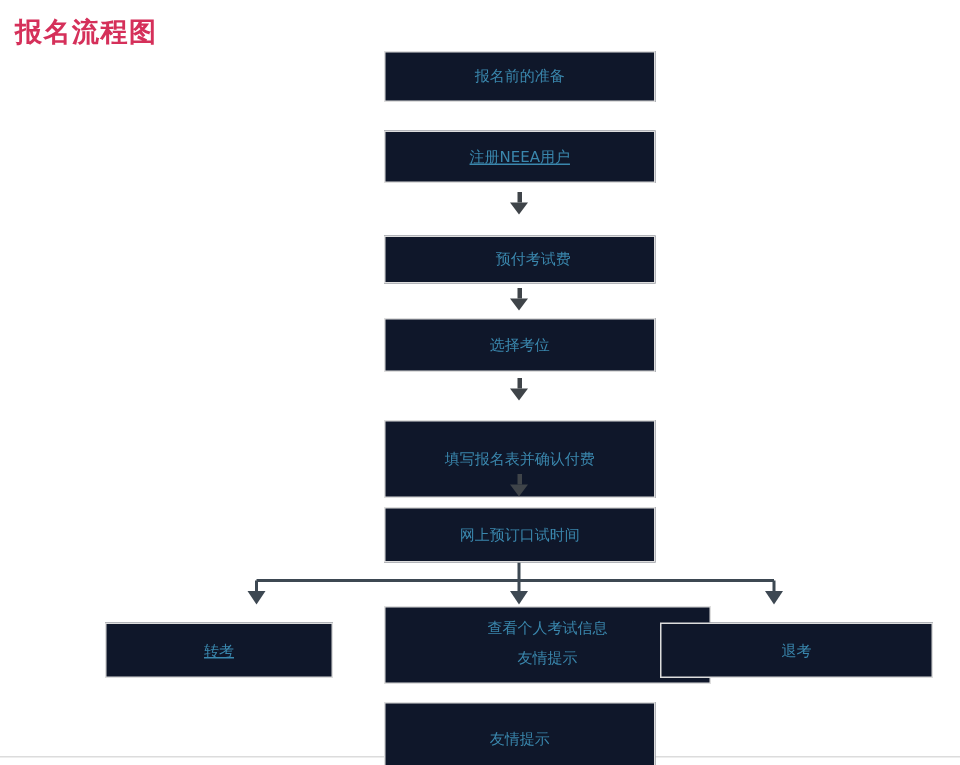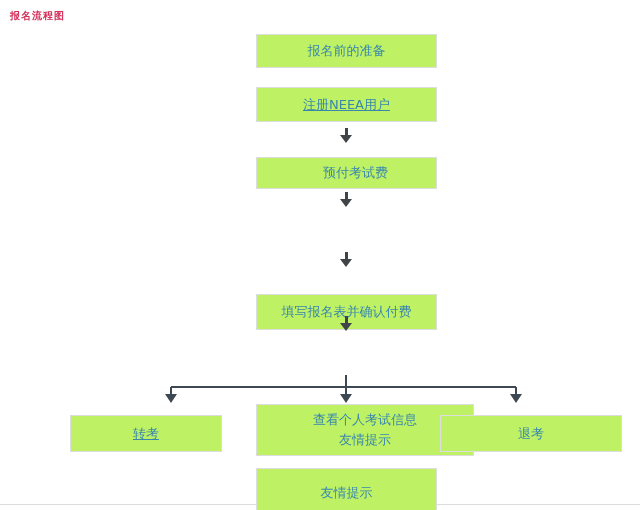--- a/index.html
+++ b/index.html
@@ -12,32 +12,32 @@
     position: relative;
     width: 640px;
     height: 510px;
     background: #ffffff;
     overflow: hidden;
   }
   .page-title {
     position: absolute;
     left: 10px;
     top: 9px;
-    font-size: 10px;
+    font-size: 18px;
     font-weight: bold;
     color: #d5305a;
     letter-spacing: 1px;
   }
   .flow-box {
     position: absolute;
     box-sizing: border-box;
-    background: #bef264;
+    background: #0f172a;
     border: 1px solid #ddd;
     color: #3a87ad;
-    font-size: 13px;
+    font-size: 10px;
     display: flex;
     align-items: center;
     justify-content: center;
     cursor: pointer;
   }
   .flow-box.multi {
     flex-direction: column;
     line-height: 20px;
   }
   
@@ -91,33 +91,35 @@
       <div class="head"></div>
   </div>
 
   <div class="flow-box" style="left:256px; top:157px; width:181px; height:32px;padding-left:18px;">预付考试费</div>
 
   <div class="arrow-down" style="top:192px;">
     <div class="stem"></div>
       <div class="head"></div>
   </div>
 
+  <div class="flow-box" style="left:256px; top:212px; width:181px; height:36px;">选择考位</div>
 
   <div class="arrow-down" style="top:252px;">
     <div class="stem"></div>
       <div class="head"></div>
   </div>
 
-  <div class="flow-box" style="left:256px; top:294px; width:181px; height:36px;">填写报名表并确认付费</div>
+  <div class="flow-box" style="left:256px; top:280px; width:181px; height:52px;">填写报名表并确认付费</div>
 
   <div class="arrow-down" style="top:316px;">
     <div class="stem"></div>
       <div class="head"></div>
   </div>
 
+  <div class="flow-box" style="left:256px; top:338px; width:181px; height:37px;">网上预订口试时间</div>
 
   <svg class="branch-svg" width="370" height="30" viewBox="0 0 370 30">
     <g stroke="#3d4852" stroke-width="2" fill="none">
       <line x1="186" y1="0" x2="186" y2="20"></line>
       <line x1="11" y1="12" x2="356" y2="12"></line>
       <line x1="11" y1="12" x2="11" y2="20"></line>
       <line x1="356" y1="12" x2="356" y2="20"></line>
     </g>
     <g fill="#3d4852" stroke="none">
       <polygon points="5,19 17,19 11,28"></polygon>

